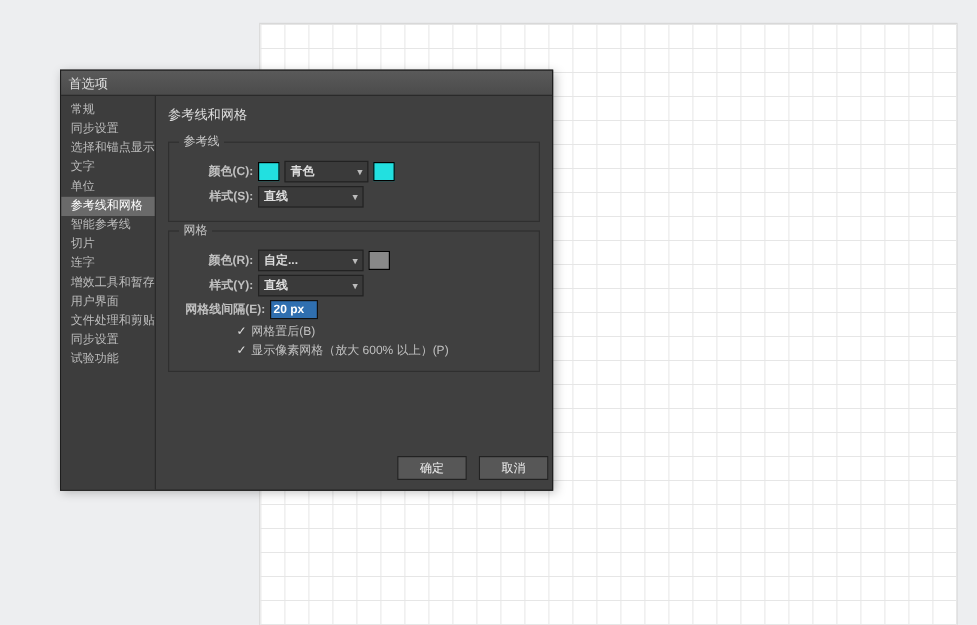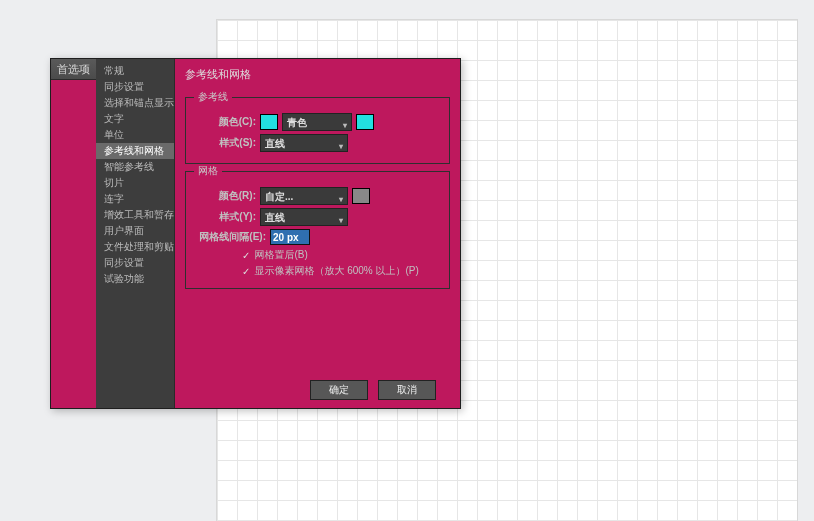--- a/index.html
+++ b/index.html
@@ -8,22 +8,22 @@
     position:absolute;left:217px;top:20px;width:580px;height:501px;
     background-color:#fff;
     background-image:
       linear-gradient(#e6e6e6 1px,transparent 1px),
       linear-gradient(90deg,#e6e6e6 1px,transparent 1px);
     background-size:20px 20px;
     box-shadow:0 0 0 1px #d8d8d8;
   }
   .dialog{
     position:absolute;left:50px;top:58px;width:409px;height:349px;
-    background:#be185d;border:1px solid #1e1e1e;box-shadow:2px 2px 8px rgba(0,0,0,.25);
-    display:flex;flex-direction:row;
+    background:#404040;border:1px solid #1e1e1e;box-shadow:2px 2px 8px rgba(0,0,0,.25);
+    display:flex;flex-direction:column;
   }
   .titlebar{
     height:20px;background:linear-gradient(#5a5a5a,#4b4b4b);border-bottom:1px solid #2a2a2a;
     padding:0 6px;display:flex;align-items:center;color:#ddd;font-size:11px;
   }
   .body{flex:1;display:flex;min-height:0;}
   .sidebar{
     width:78px;background:#3d3d3d;border-right:1px solid #2a2a2a;padding:4px 0;
     overflow:hidden;
   }
@@ -34,37 +34,37 @@
   .sidebar-item.sel{background:#6a6a6a;color:#fff;}
   .main{flex:1;padding:6px 10px 4px 10px;position:relative;color:#c8c8c8;font-size:10px;}
   .page-title{margin:2px 0 8px 0;color:#ddd;font-size:11px;}
   fieldset{
     border:1px solid #2f2f2f;margin:0 0 0 0;padding:6px 8px 8px 8px;
   }
   legend{padding:0 4px;color:#c8c8c8;font-size:10px;}
   .row{display:flex;align-items:center;margin:3px 0;gap:4px;font-weight:bold;}
   .lbl{width:62px;text-align:right;color:#c0c0c0;font-size:10px;}
   .combo{
-    display:inline-flex;align-items:flex-end;justify-content:space-between;
+    display:inline-flex;align-items:center;justify-content:space-between;
     height:16px;min-width:60px;padding:0 4px;background:#3a3a3a;border:1px solid #222;
     color:#ddd;font-size:10px;
   }
   .combo .arrow{font-size:8px;color:#bbb;margin-left:6px;}
   .swatch{width:16px;height:14px;border:1px solid #000;display:inline-block;}
   .cyan{background:#22e0e0;}
   .grey{background:#888;}
   .txt{
     height:14px;width:34px;background:#2f6fb0;color:#fff;border:1px solid #111;
     padding:0 2px;display:inline-flex;align-items:center;font-size:10px;
   }
   .txt.small{width:18px;background:#ddd;color:#000;}
   .check-row{display:flex;align-items:center;margin:2px 0 2px 48px;color:#c0c0c0;font-size:10px;gap:4px;}
   .check{color:#ddd;font-size:10px;}
   .buttons{
-    position:absolute;right:24px;bottom:8px;display:flex;gap:10px;
+    position:absolute;right:3px;bottom:8px;display:flex;gap:10px;
   }
   .btn{
     width:56px;height:18px;border:1px solid #222;background:#575757;color:#eee;
     display:flex;align-items:center;justify-content:center;font-size:10px;cursor:default;
   }
 </style>
 </head>
 <body>
 
 <div class="canvas"></div>

